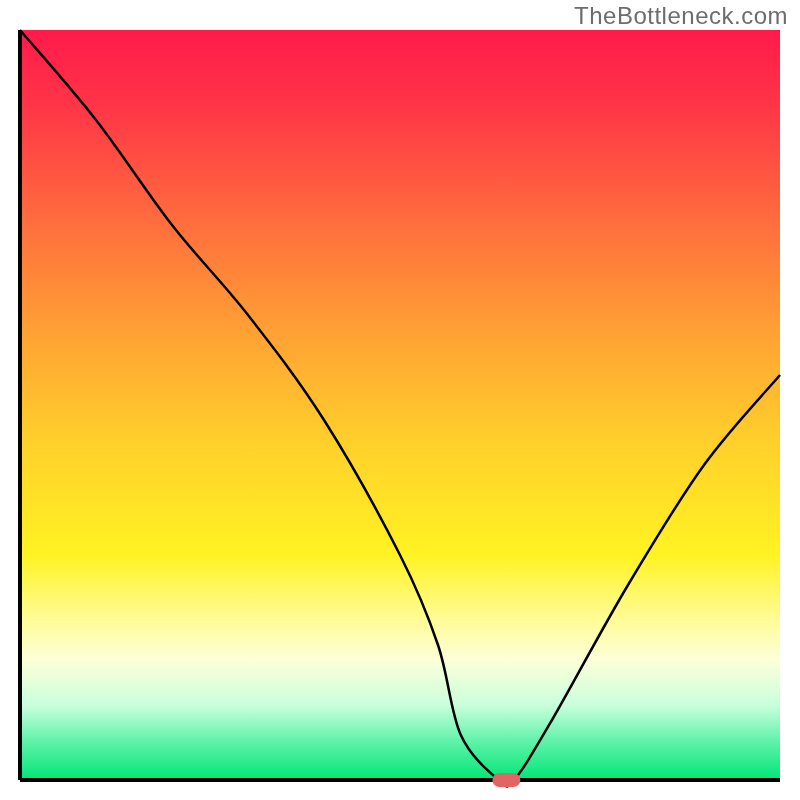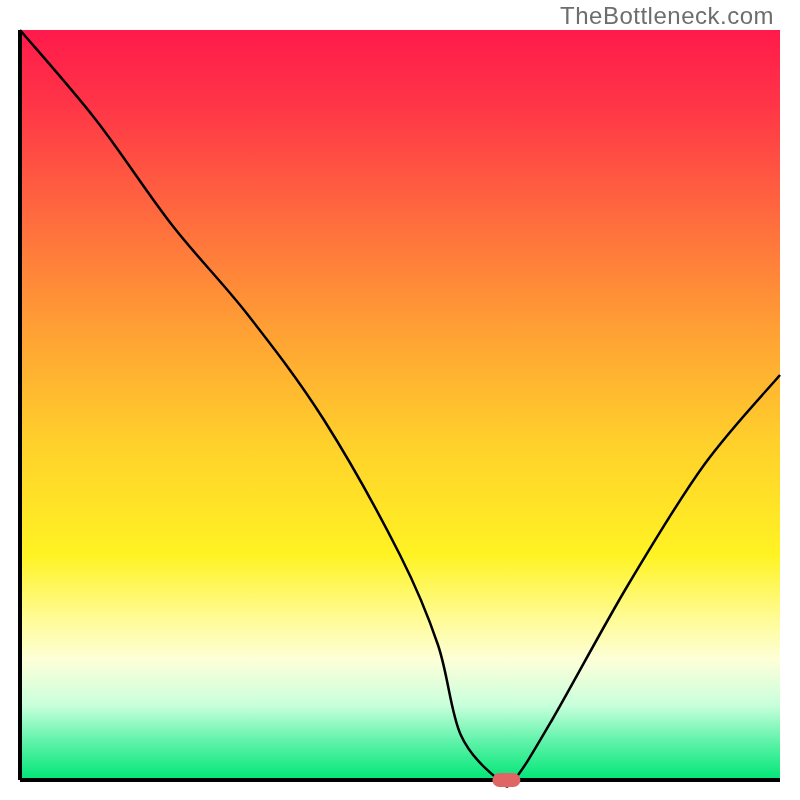--- a/index.html
+++ b/index.html
@@ -12,21 +12,21 @@
     font-family: Arial, Helvetica, sans-serif;
   }
   .frame {
     position: relative;
     width: 800px;
     height: 800px;
   }
   .watermark {
     position: absolute;
     top: 2px;
-    right: 26px;
+    right: 12px;
     color: #6d6d6d;
     font-size: 24px;
     letter-spacing: 0.5px;
     user-select: none;
   }
   svg {
     display: block;
   }
 </style>
 </head>

